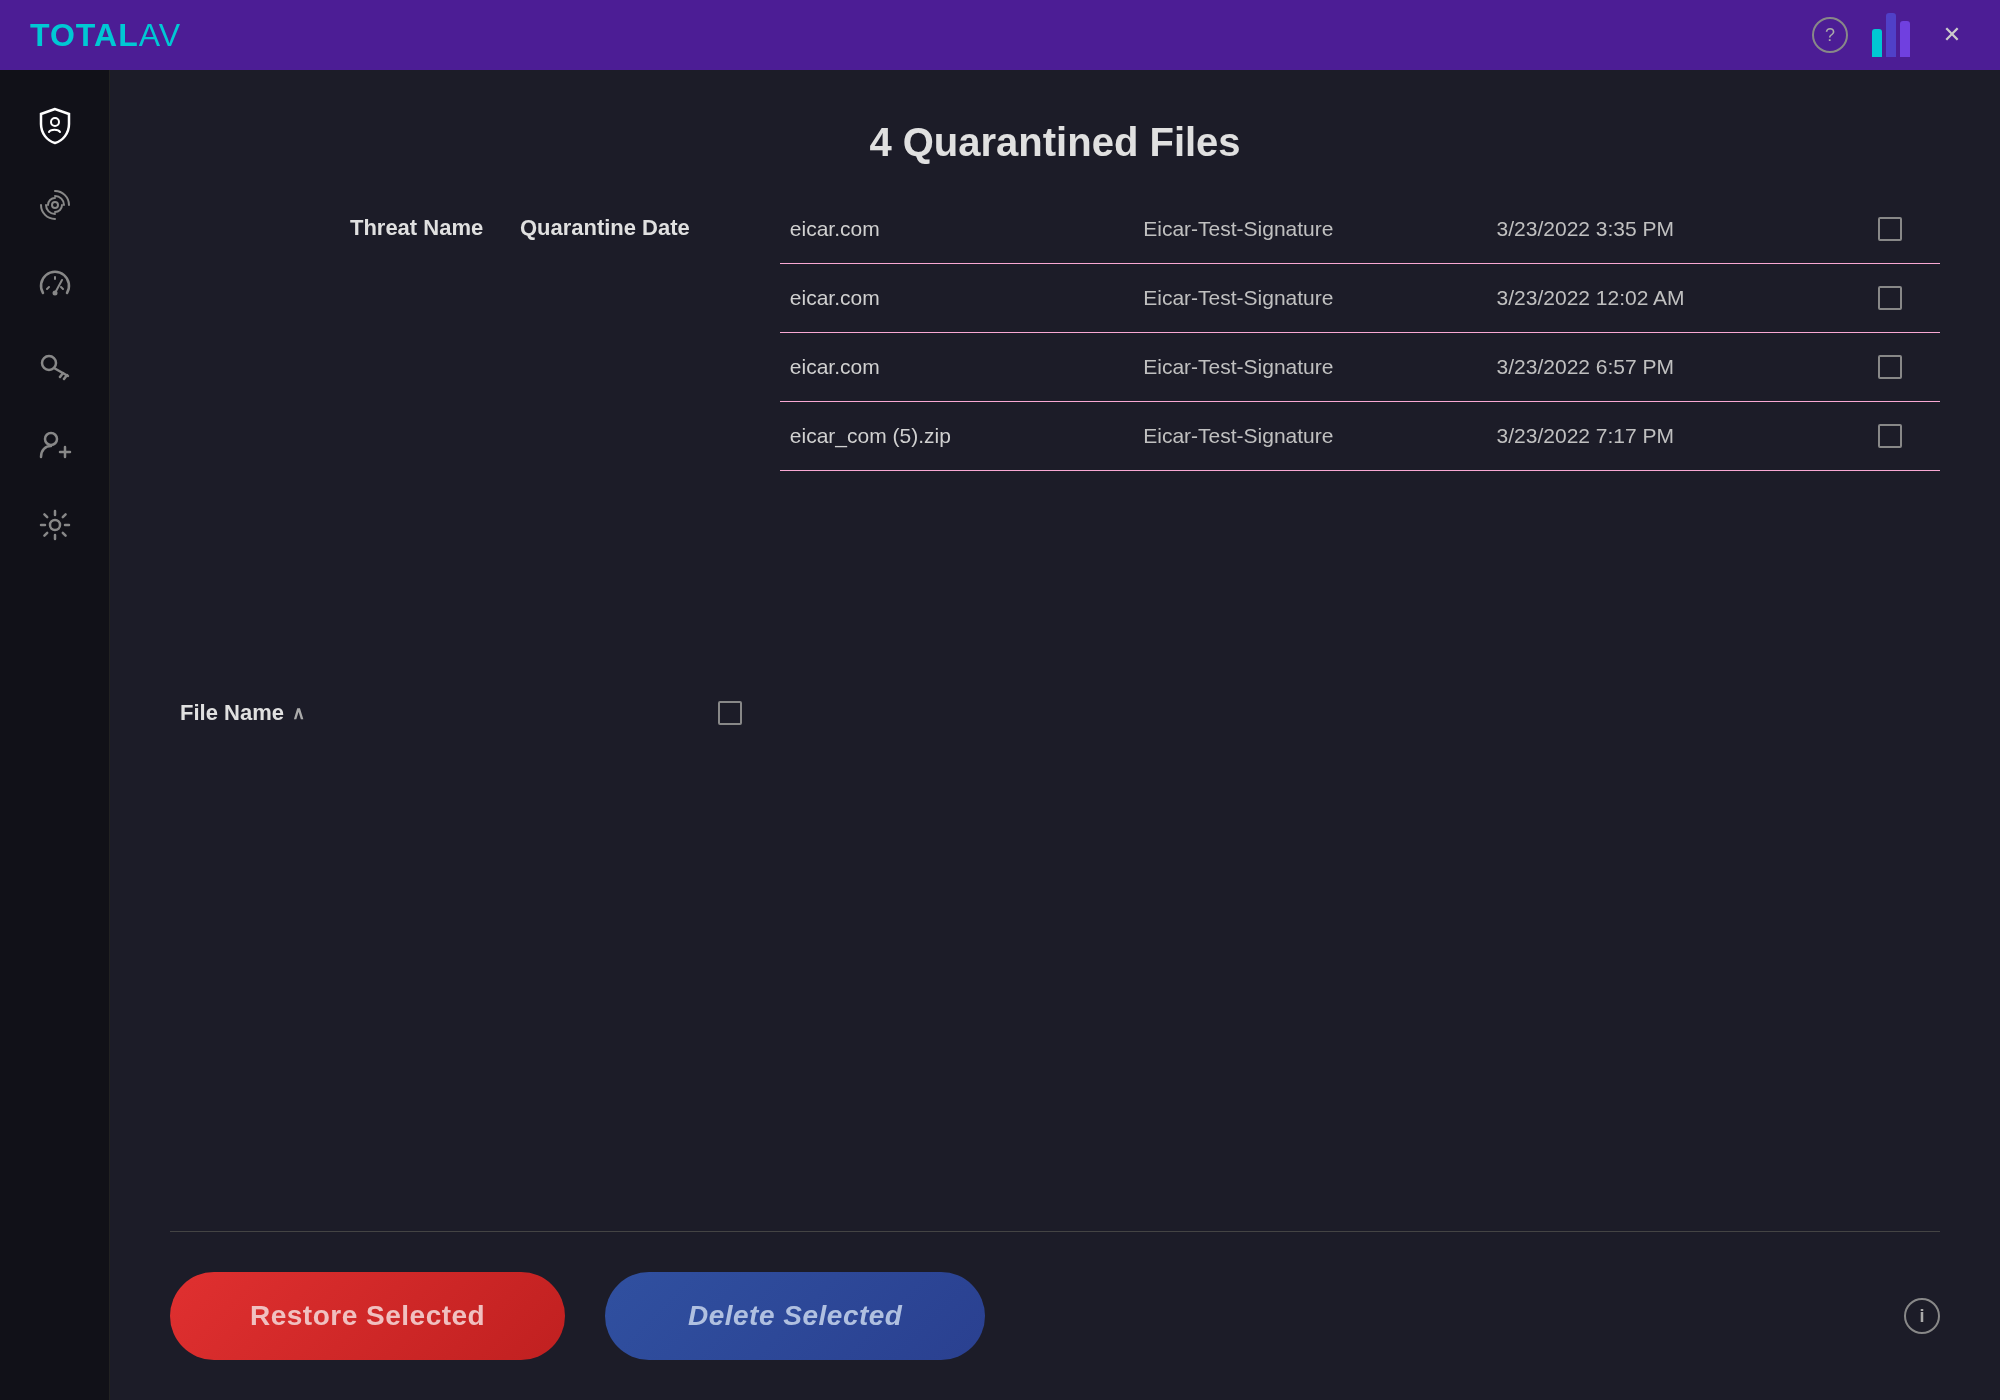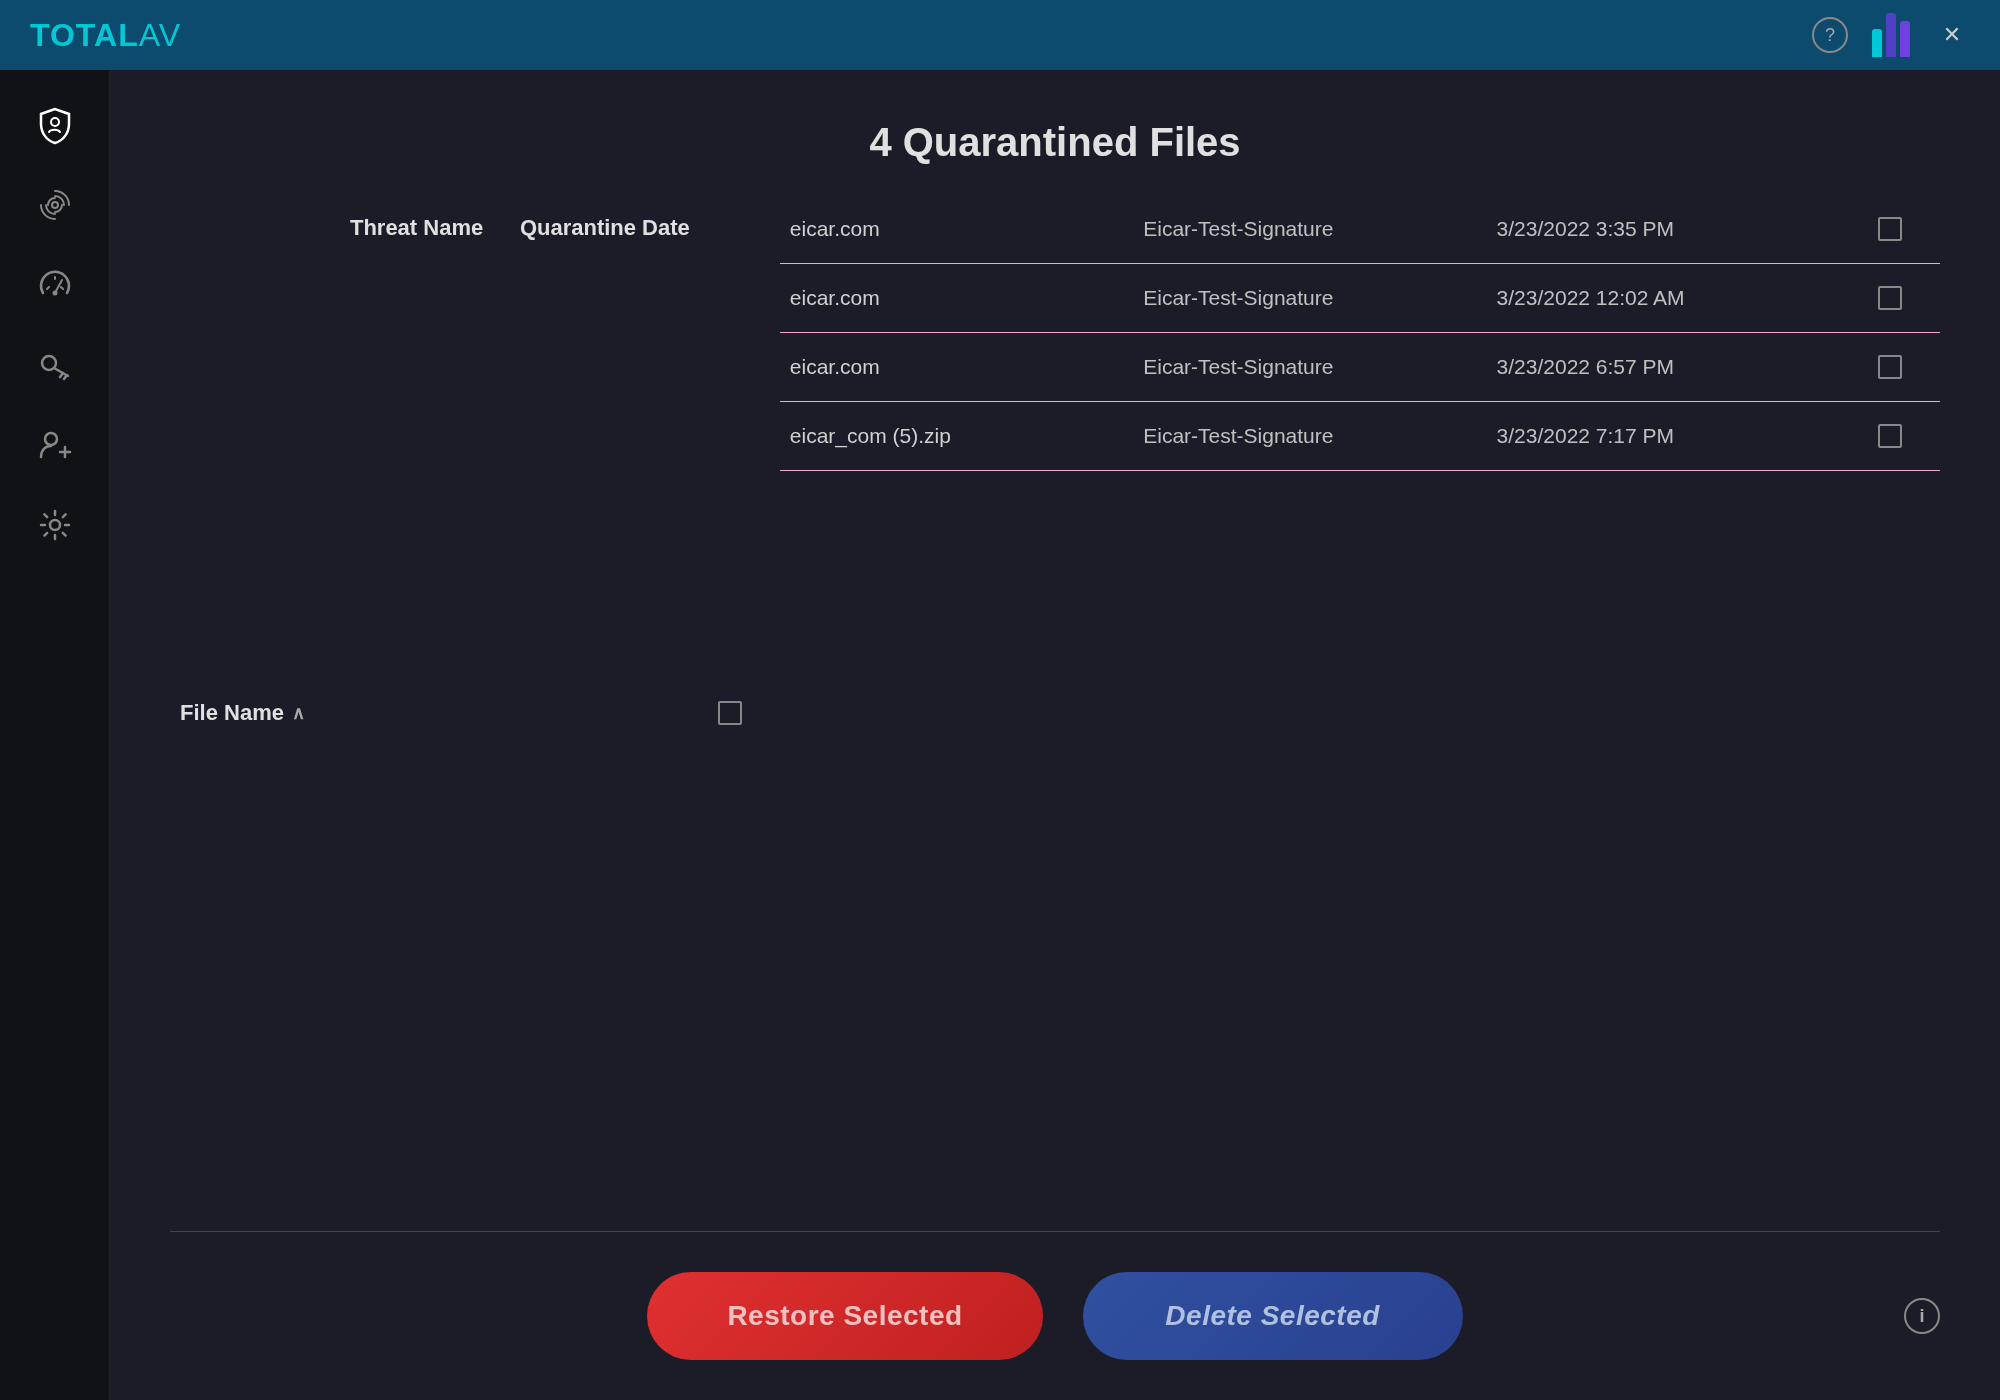--- a/index.html
+++ b/index.html
@@ -9,21 +9,21 @@
       height: 1400px;
       background: #1a1a2e;
       font-family: 'Segoe UI', Arial, sans-serif;
       overflow: hidden;
       display: flex;
       flex-direction: column;
     }
 
     
     .title-bar {
-      background: #0c4a6e;
+      background: #4c1d95;
       height: 70px;
       display: flex;
       align-items: center;
       justify-content: space-between;
       padding: 0 30px;
       flex-shrink: 0;
     }
 
     .app-title {
       font-size: 32px;
@@ -238,21 +238,20 @@
       border-top: 1px solid #444;
       margin: 0 60px;
       flex-shrink: 0;
     }
 
     
     .footer {
       padding: 40px 60px;
       display: flex;
       align-items: center;
-      justify-content: center;
       gap: 40px;
       flex-shrink: 0;
       position: relative;
     }
 
     .btn-restore {
       background: linear-gradient(135deg, #e03030, #c02020);
       color: #f0c0c0;
       border: none;
       border-radius: 50px;

